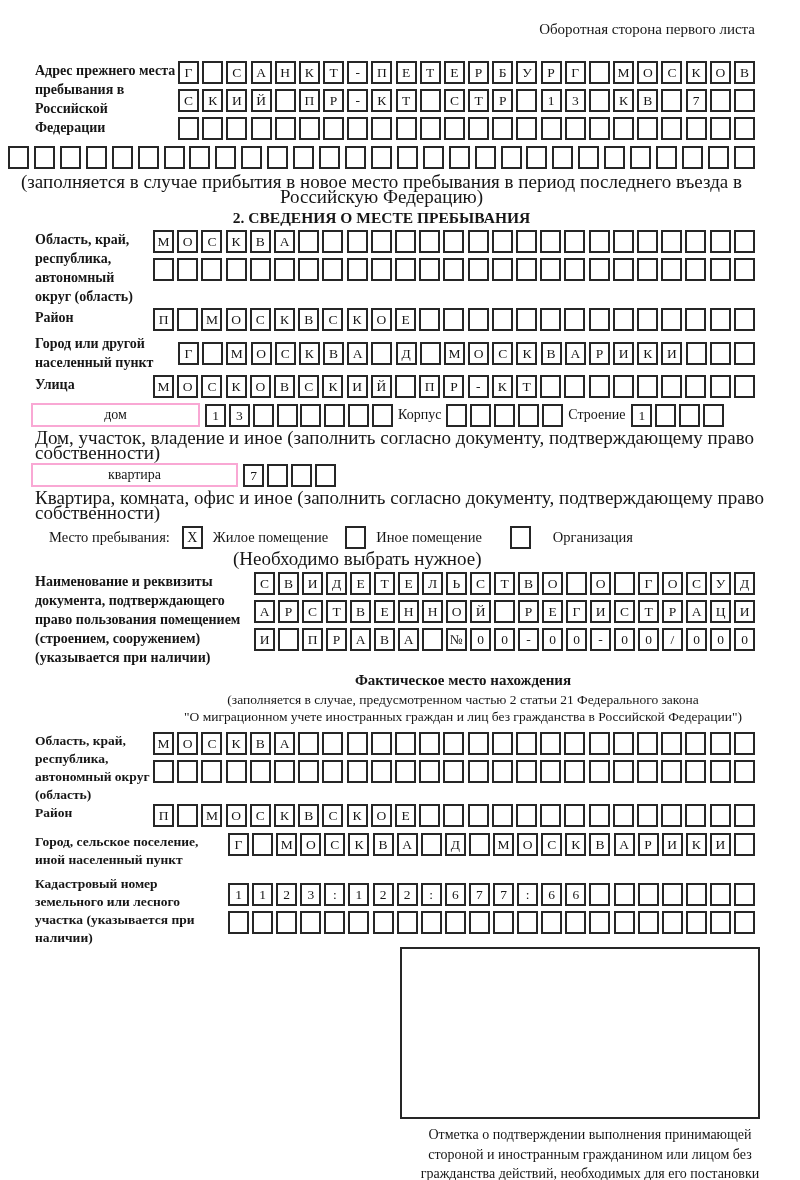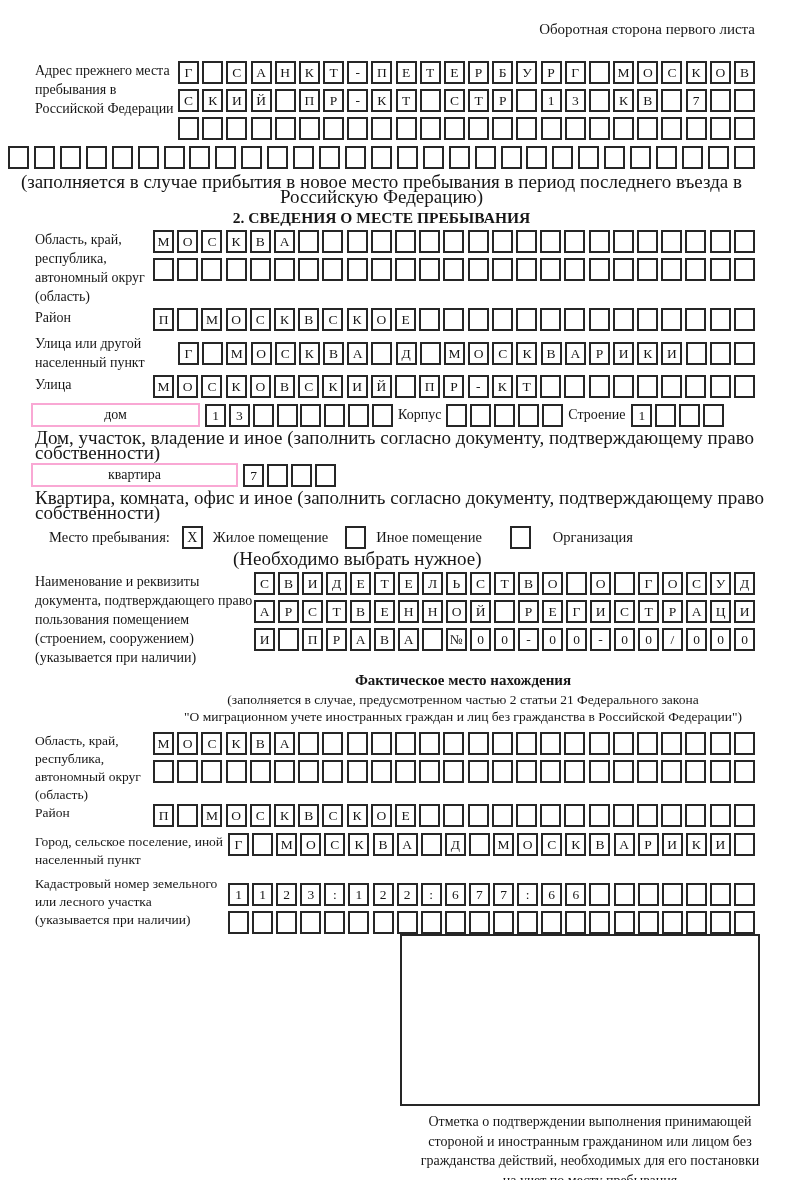--- a/index.html
+++ b/index.html
@@ -5,21 +5,21 @@
   html,body{margin:0;padding:0;background:#ffffff;}
   body{width:800px;height:1180px;overflow:hidden;
        font-family:"Liberation Serif","DejaVu Serif",serif;color:#161616;}
   .page{box-sizing:border-box;width:800px;height:1180px;padding:0 0 0 8px;border-radius:26px;}
 
   .hdr-note{padding:21px 45px 0 0;text-align:right;font-size:15px;}
 
   
   .blk{display:flex;align-items:flex-start;}
   .blk.vcenter{align-items:center;}
-  .lbl{box-sizing:border-box;padding-left:27px;font-size:14px;line-height:19px;flex:none;}
+  .lbl{box-sizing:border-box;padding-left:27px;font-size:14px;line-height:19px;flex:none;font-weight:bold;}
   .w170{width:170px}.w145{width:145px}.w246{width:246px}.w220{width:220px}
   .rows{display:flex;flex-direction:column;gap:5px;}
 
   
   .boxes{display:flex;justify-content:space-between;flex:none;}
   .cbox{box-sizing:border-box;flex:none;width:21px;height:23px;border:2px solid #262626;
         font-size:13.5px;line-height:19px;text-align:center;background:#fff;}
   .bw577{width:577px}.bw602{width:602px}.bw747{width:747px}.bw527{width:527px}
   .bw501{width:501px}.bw188{width:188px}.bw117{width:117px}.bw93{width:93px}
 
@@ -258,21 +258,21 @@
         <span class="cbox"></span>
         <span class="cbox"></span>
         <span class="cbox"></span>
         <span class="cbox"></span>
         <span class="cbox"></span>
         <span class="cbox"></span>
       </div>
   </div>
 
   <div class="blk vcenter mt3">
-    <div class="lbl w170">Улица или другой населенный пункт</div>
+    <div class="lbl w170">Город или другой населенный пункт</div>
     <div class="boxes bw577">
         <span class="cbox">Г</span>
         <span class="cbox"></span>
         <span class="cbox">М</span>
         <span class="cbox">О</span>
         <span class="cbox">С</span>
         <span class="cbox">К</span>
         <span class="cbox">В</span>
         <span class="cbox">А</span>
         <span class="cbox"></span>

